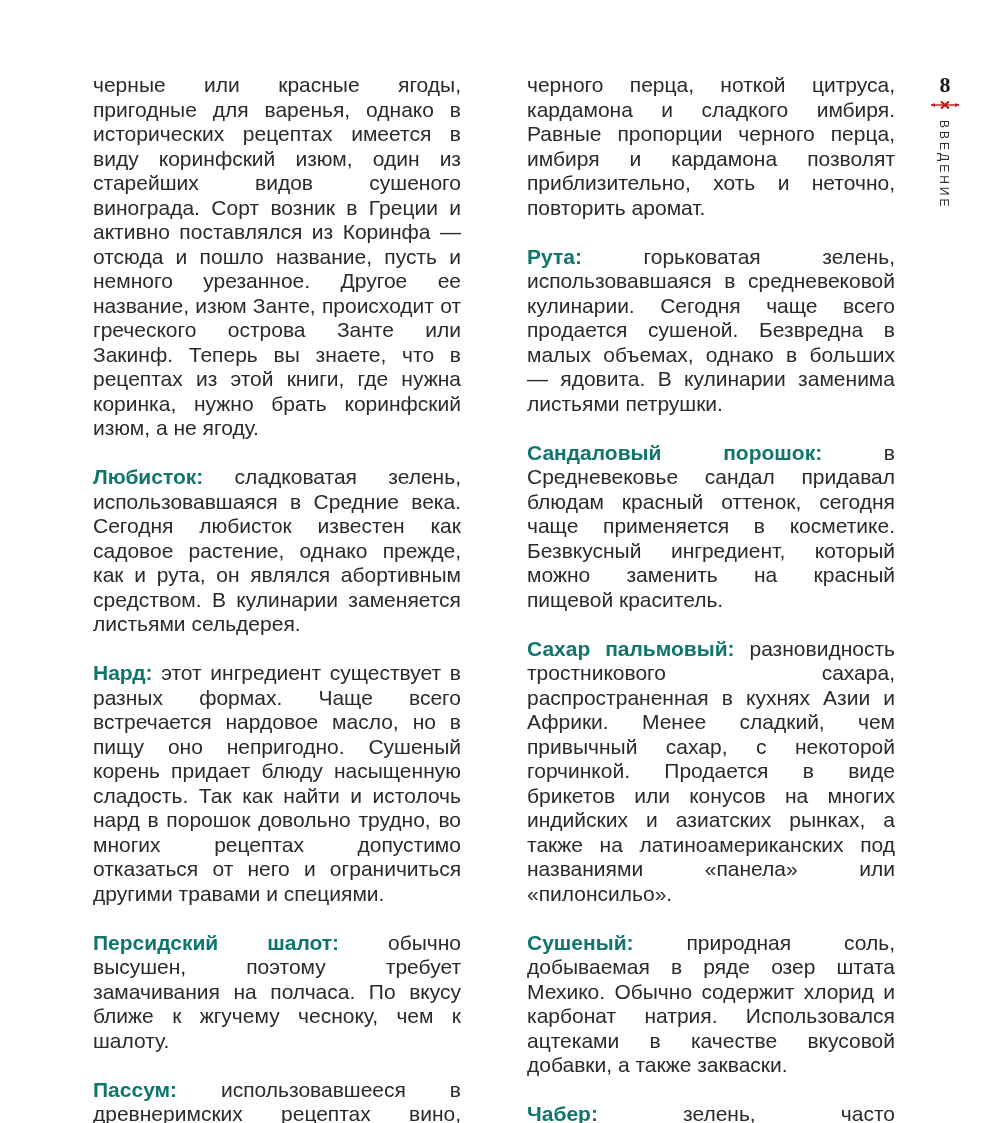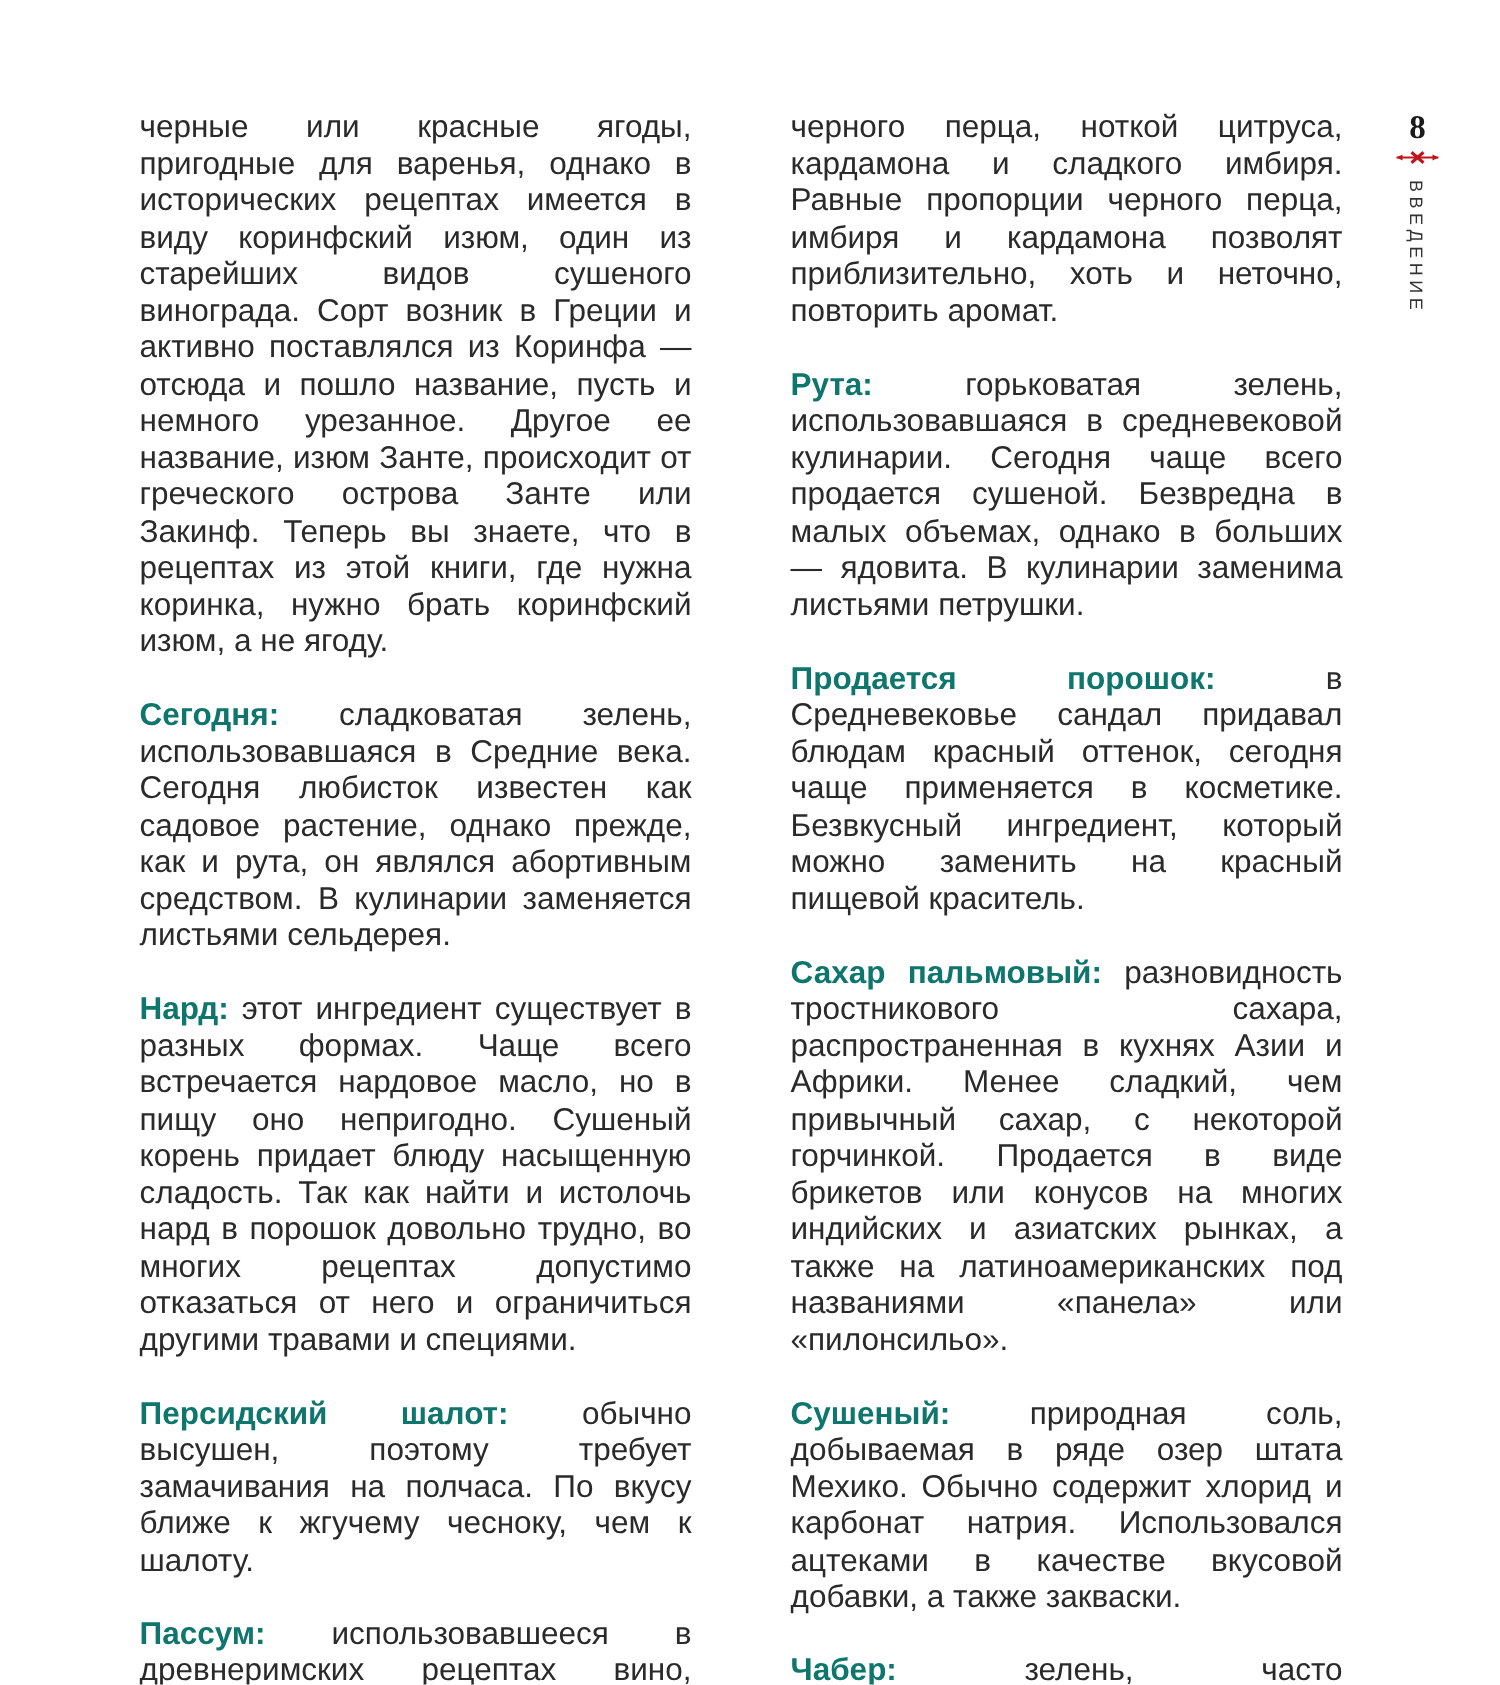--- a/index.html
+++ b/index.html
@@ -63,21 +63,21 @@
     }
   </style>
 </head>
 <body>
 
 <div class="column col-left">
   <p class="para">
     <span class="term"></span><span>черные или красные ягоды, пригодные для варенья, однако в исторических рецептах имеется в виду коринфский изюм, один из старейших видов сушеного винограда. Сорт возник в Греции и активно поставлялся из Коринфа — отсюда и пошло название, пусть и немного урезанное. Другое ее название, изюм Занте, происходит от греческого острова Занте или Закинф. Теперь вы знаете, что в рецептах из этой книги, где нужна коринка, нужно брать коринфский изюм, а не ягоду.</span>
   </p>
   <p class="para">
-    <span class="term">Сегодня:</span><span> сладковатая зелень, использовавшаяся в Средние века. Сегодня любисток известен как садовое растение, однако прежде, как и рута, он являлся абортивным средством. В кулинарии заменяется листьями сельдерея.</span>
+    <span class="term">Любисток:</span><span> сладковатая зелень, использовавшаяся в Средние века. Сегодня любисток известен как садовое растение, однако прежде, как и рута, он являлся абортивным средством. В кулинарии заменяется листьями сельдерея.</span>
   </p>
   <p class="para">
     <span class="term">Нард:</span><span> этот ингредиент существует в разных формах. Чаще всего встречается нардовое масло, но в пищу оно непригодно. Сушеный корень придает блюду насыщенную сладость. Так как найти и истолочь нард в порошок довольно трудно, во многих рецептах допустимо отказаться от него и ограничиться другими травами и специями.</span>
   </p>
   <p class="para">
     <span class="term">Персидский шалот:</span><span> обычно высушен, поэтому требует замачивания на полчаса. По вкусу ближе к жгучему чесноку, чем к шалоту.</span>
   </p>
   <p class="para">
     <span class="term">Пассум:</span><span> использовавшееся в древнеримских рецептах вино, которое делали из сушеного винограда. Очень сладкий напиток, вместо него можно использовать «Вин Санто» или ледяное вино. Более дешевые варианты — сладкий рислинг или мускат.</span>
   </p>
@@ -87,21 +87,21 @@
 </div>
 
 <div class="column col-right">
   <p class="para">
     <span class="term"></span><span>черного перца, ноткой цитруса, кардамона и сладкого имбиря. Равные пропорции черного перца, имбиря и кардамона позволят приблизительно, хоть и неточно, повторить аромат.</span>
   </p>
   <p class="para">
     <span class="term">Рута:</span><span> горьковатая зелень, использовавшаяся в средневековой кулинарии. Сегодня чаще всего продается сушеной. Безвредна в малых объемах, однако в больших — ядовита. В кулинарии заменима листьями петрушки.</span>
   </p>
   <p class="para">
-    <span class="term">Продается порошок:</span><span> в Средневековье сандал придавал блюдам красный оттенок, сегодня чаще применяется в косметике. Безвкусный ингредиент, который можно заменить на красный пищевой краситель.</span>
+    <span class="term">Сандаловый порошок:</span><span> в Средневековье сандал придавал блюдам красный оттенок, сегодня чаще применяется в косметике. Безвкусный ингредиент, который можно заменить на красный пищевой краситель.</span>
   </p>
   <p class="para">
     <span class="term">Сахар пальмовый:</span><span> разновидность тростникового сахара, распространенная в кухнях Азии и Африки. Менее сладкий, чем привычный сахар, с некоторой горчинкой. Продается в виде брикетов или конусов на многих индийских и азиатских рынках, а также на латиноамериканских под названиями «панела» или «пилонсильо».</span>
   </p>
   <p class="para">
     <span class="term">Сушеный:</span><span> природная соль, добываемая в ряде озер штата Мехико. Обычно содержит хлорид и карбонат натрия. Использовался ацтеками в качестве вкусовой добавки, а также закваски.</span>
   </p>
   <p class="para">
     <span class="term">Чабер:</span><span> зелень, часто встречающаяся в старинных рецептах. Бывает двух видов: летний и зимний, однако в рецептах разновидность обычно не уточняется. Оба придают блюду перечный вкус. Летний чабер острее, а зимний, более насыщенный, содержит хвойную нотку, непривычную в современных блюдах. Хотя его сложный вкус трудно воспроизвести, сочетание тимьяна и шалфея позволит получить нечто похожее.</span>
   </p>

